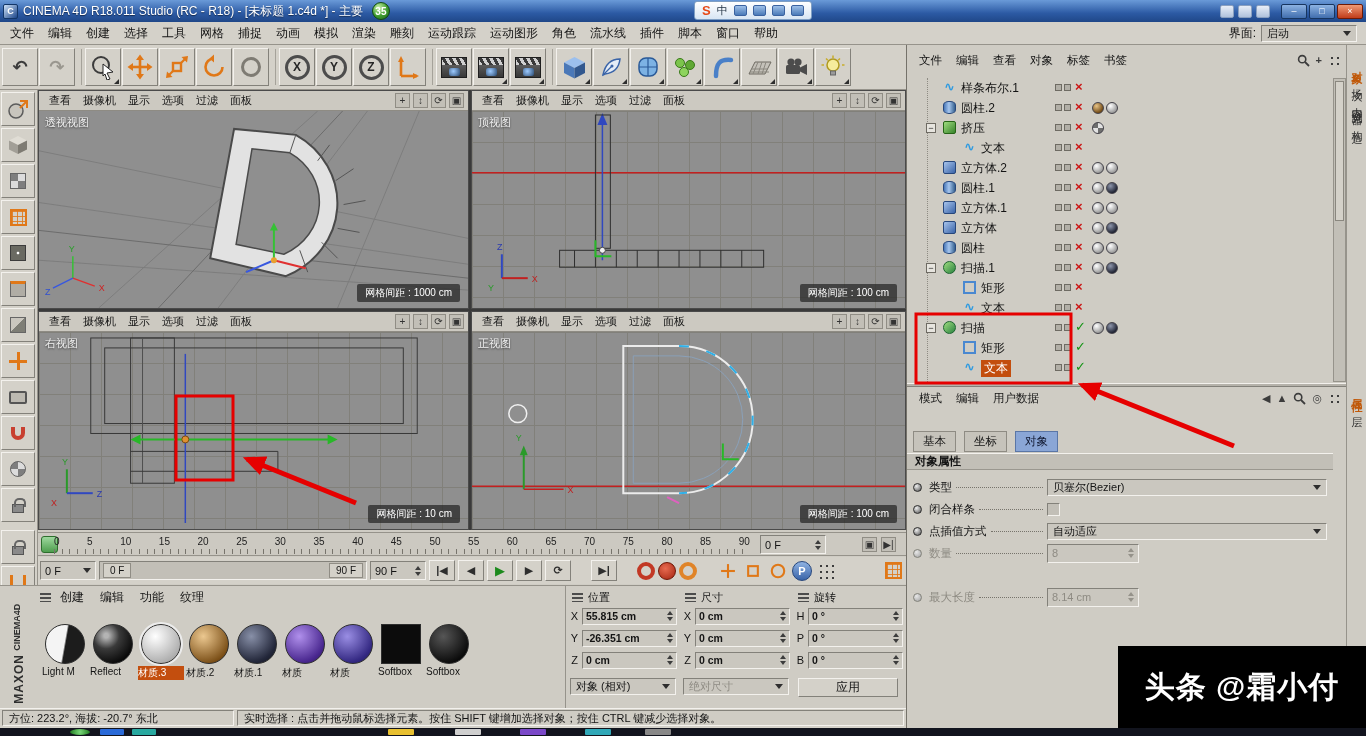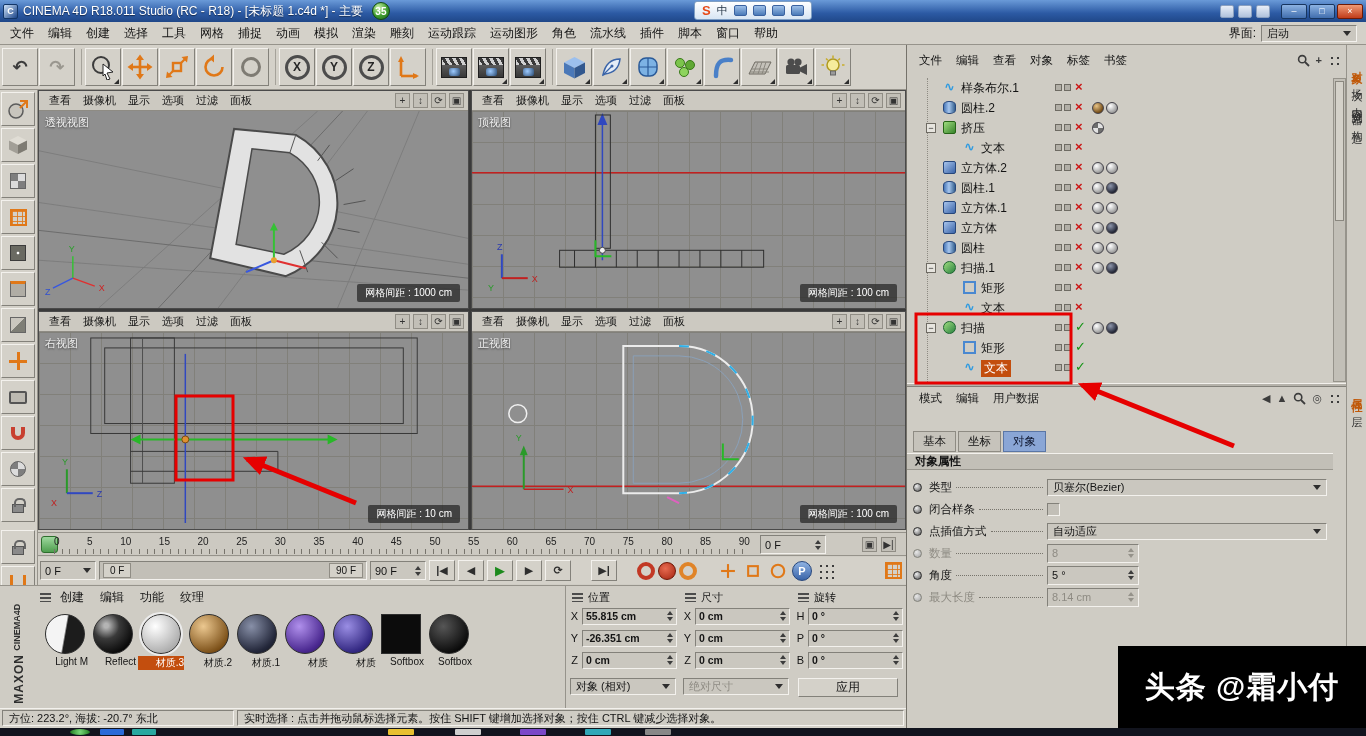--- a/index.html
+++ b/index.html
@@ -88,21 +88,21 @@
 .pcirc{width:20px;height:20px;border-radius:50%;background:linear-gradient(#8fb2e2,#3a64a8);border:1px solid #27477c;color:#fff;font-size:11px;font-weight:bold;display:flex;align-items:center;justify-content:center}
 .dotgrid{width:18px;height:18px;background-image:radial-gradient(#3c3c3c 1.4px,transparent 1.5px);background-size:6px 6px;background-position:1px 1px}
 .spin{display:inline-flex;flex-direction:column;gap:2px;margin-left:3px}
 .spin i{display:block;width:0;height:0;border-left:3.5px solid transparent;border-right:3.5px solid transparent}
 .spin .su{border-bottom:4px solid #3c3c3c}
 .spin .sd{border-top:4px solid #3c3c3c}
 
 #matman{left:0;top:585px;width:565px;height:123px;background:#cfccc4;border-top:1px solid #96938b}
 #matmenu{position:absolute;left:40px;top:2px;height:18px;display:flex;align-items:center;gap:2px}
 .burger{width:11px;height:9px;background:repeating-linear-gradient(#4c4c4c 0 2px,transparent 2px 4px);flex:none}
-.mat{position:absolute;top:28px;width:46px;text-align:right}
+.mat{position:absolute;top:38px;width:46px;text-align:left}
 .ball{width:40px;height:40px;border-radius:50%;margin:0 auto;border:1px solid #2e2e2e}
 .ball.sq{border-radius:0}
 .matlab{font-size:10px;margin-top:2px;white-space:nowrap;overflow:hidden}
 .msel .matlab{background:#c34e0e;color:#fff}
 .msel .ball{outline:2px solid #ececec}
 .b-lightm{background:linear-gradient(100deg,#f4f4f4 48%,#1c1c1c 52%)}
 .b-reflect{background:radial-gradient(circle at 32% 28%,#b4b4b4 6%,#3a3a3a 35%,#050505 80%)}
 .b-white{background:radial-gradient(circle at 35% 30%,#ffffff,#a8a8a8 80%)}
 .b-bronze{background:radial-gradient(circle at 35% 30%,#ecc890,#7a4e16 75%,#40280a)}
 .b-dark{background:radial-gradient(circle at 35% 30%,#8890a8,#23273a 70%,#0c0e18)}
@@ -153,21 +153,21 @@
 #omscroll{position:absolute;left:426px;top:33px;width:13px;height:304px;background:#c2bfb7;border:1px solid #96938b}
 .sthumb{position:absolute;left:1px;top:2px;width:9px;height:140px;background:#d4d1c9;border:1px solid #8a877f}
 .splitter{position:absolute;left:0;width:100%;height:4px;background:#b5b2aa;border-top:1px solid #f3f1ed;border-bottom:1px solid #83817a}
 .i-spl::before,.i-sb::before{content:"∿";color:#2e9ae0;font-weight:bold;font-size:13px;line-height:12px;display:block;text-align:center}
 .i-cyl{background:linear-gradient(90deg,#4a78b8,#a6c6ee 45%,#35608f);border:1px solid #27477c;border-radius:45%/30%}
 .i-cube{background:linear-gradient(135deg,#a8c4ec,#3a64a8);border:1px solid #27477c;border-radius:2px}
 .i-ext{background:linear-gradient(135deg,#a0dc80,#37832a);border:1px solid #266417;border-radius:2px}
 .i-swp{background:linear-gradient(135deg,#a0dc80,#2a8340);border:1px solid #1d6430;border-radius:50%}
 .i-rect{border:2px solid #4a88d0}
 #attr-title{position:absolute;left:0;top:362px;width:100%;height:22px;display:flex;align-items:center;gap:6px;padding:0 8px;font-weight:bold}
-#attr-tabs{position:absolute;left:6px;top:386px;display:flex;gap:2px}
+#attr-tabs{position:absolute;left:6px;top:386px;display:flex;gap:8px}
 .atab{padding:2px 9px;font-size:11.5px;background:#c6c3bb;border:1px solid #8e8b83}
 .atab.on{background:#8aa6d6;border-color:#5a76a6;color:#101830}
 #attr-body{position:absolute;left:0;top:408px;width:426px;height:166px}
 .asect{height:17px;background:#c2bfb7;border-top:1px solid #f3f1ed;border-bottom:1px solid #9a978f;font-weight:bold;font-size:11.5px;display:flex;align-items:center;padding:0 8px}
 .arow{position:absolute;left:6px;width:414px;height:20px;display:flex;align-items:center}
 .adot{width:9px;height:9px;border-radius:50%;background:radial-gradient(circle at 35% 30%,#f0f0f0,#4e4e4e);border:1px solid #2e2e2e;margin-right:7px;flex:none}
 .arow.dis .adot{background:radial-gradient(circle at 35% 30%,#e8e8e8,#a0a0a0);border-color:#82827a}
 .alab{flex:none;width:118px;display:flex;align-items:baseline;font-size:11.5px;overflow:hidden}
 .alab .lead{flex:1;border-bottom:1px dotted #77746c;margin:0 4px;transform:translateY(-3px)}
 .add{flex:1}
@@ -1170,34 +1170,20 @@
             <em class="lead"></em>
           </span>
         <div class="pfield anum">
             <b style="flex:1;font-weight:normal">8</b>
             <span class="spin">
               <i class="su"></i>
               <i class="sd"></i>
             </span>
           </div>
       </div>
-      <div class="arow" style="top:112px">
-        <span class="adot"></span>
-        <span class="alab">
-            <i style="font-style:normal">角度</i>
-            <em class="lead"></em>
-          </span>
-        <div class="pfield anum">
-            <b style="flex:1;font-weight:normal">5 °</b>
-            <span class="spin">
-              <i class="su"></i>
-              <i class="sd"></i>
-            </span>
-          </div>
-      </div>
       <div class="arow dis" style="top:134px">
         <span class="adot"></span>
         <span class="alab">
             <i style="font-style:normal">最大长度</i>
             <em class="lead"></em>
           </span>
         <div class="pfield anum">
             <b style="flex:1;font-weight:normal">8.14 cm</b>
             <span class="spin">
               <i class="su"></i>

